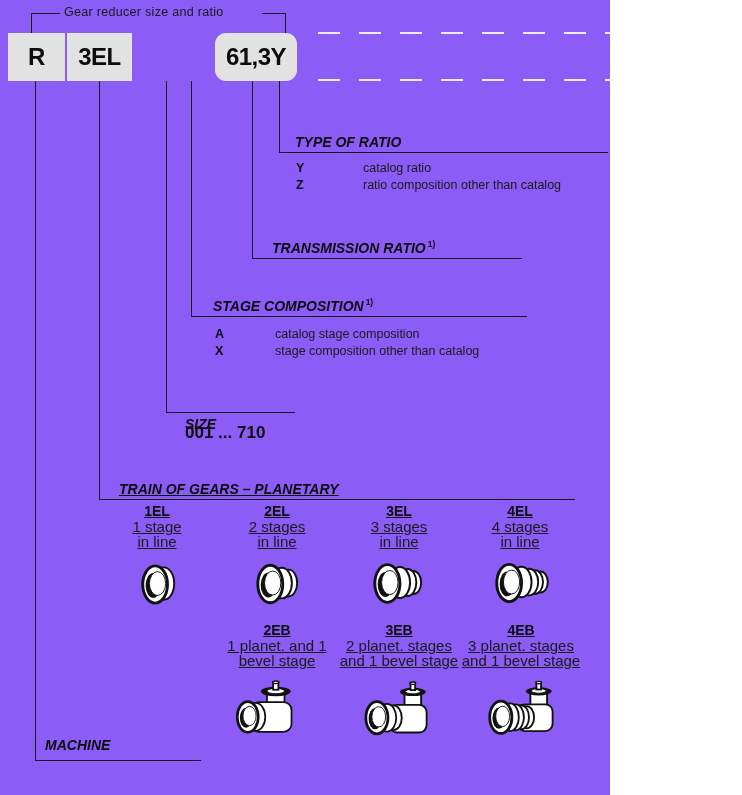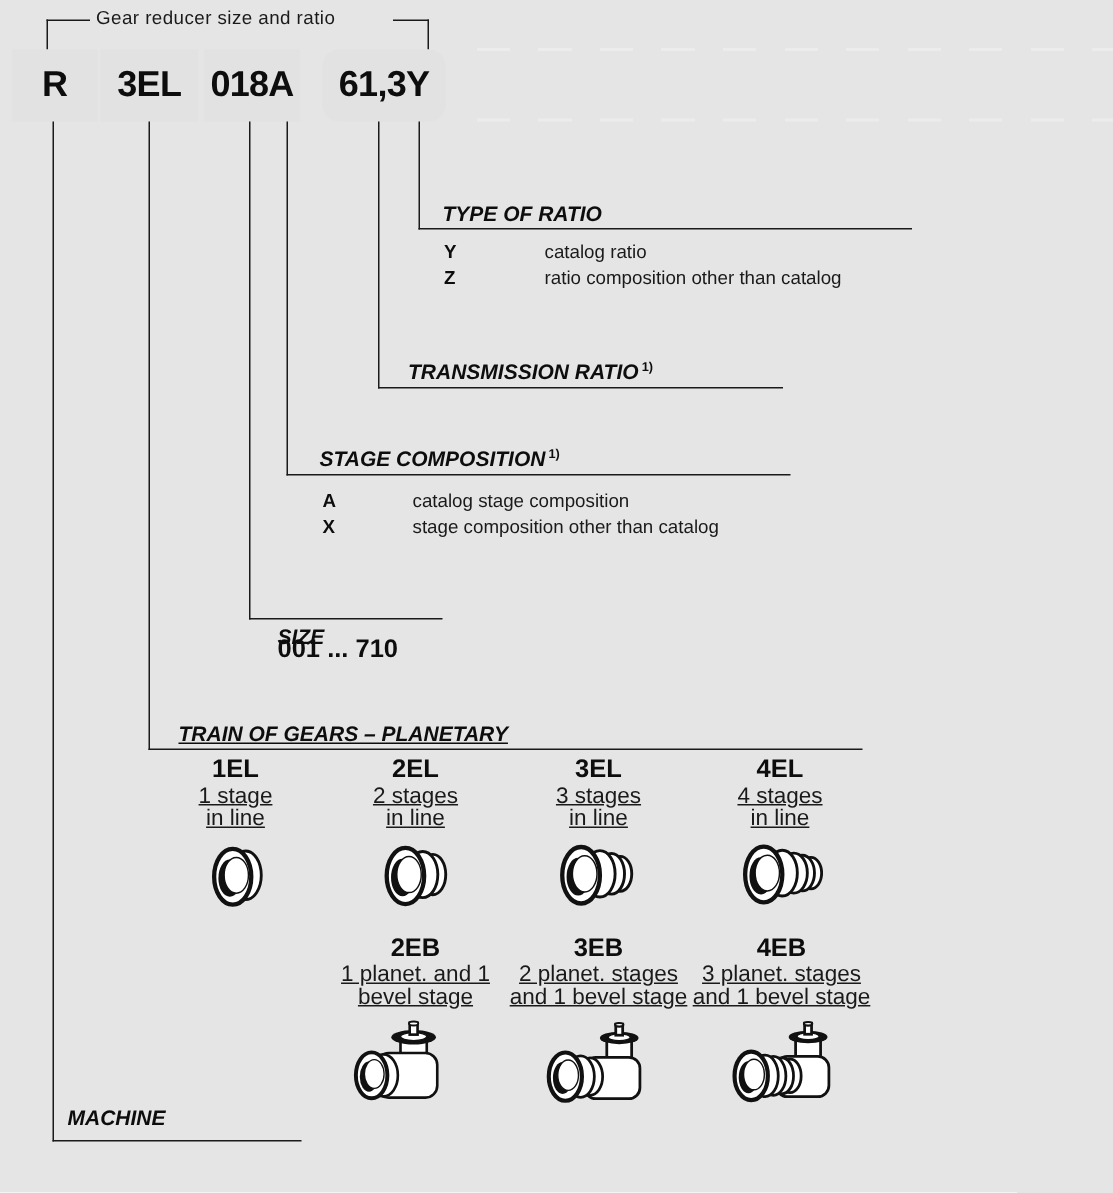--- a/index.html
+++ b/index.html
@@ -1,34 +1,34 @@
 <!DOCTYPE html>
 <html><head>
 <meta charset="utf-8">
 <style>
   html,body{margin:0;padding:0;background:#fff;}
   #canvas{
-    position:relative;width:742px;height:795px;background:#e5e5e5;
+    position:relative;width:610px;height:795px;background:#8b5cf6;
     font-family:"Liberation Sans",sans-serif;color:#111;overflow:hidden;
   }
   .hline{position:absolute;height:1.4px;background:#1a1a1a;}
   .vline{position:absolute;width:1.3px;background:#1a1a1a;}
   .codebox{
     position:absolute;top:33px;height:48px;background:#e2e2e2;
     display:flex;align-items:center;justify-content:center;
     font-weight:bold;font-size:24px;letter-spacing:-0.5px;color:#0d0d0d;
   }
   .toplabel{position:absolute;font-size:12.5px;letter-spacing:0.3px;color:#1a1a1a;white-space:nowrap;}
   .sechead{position:absolute;font-weight:bold;font-style:italic;font-size:14px;white-space:nowrap;color:#0d0d0d;}
   .sechead sup{font-size:8.5px;font-style:normal;margin-left:2px;}
   .entry-code{position:absolute;font-weight:bold;font-size:12.5px;color:#0d0d0d;}
   .entry-desc{position:absolute;font-size:12.5px;color:#1a1a1a;white-space:nowrap;}
   .boldval{position:absolute;font-weight:bold;font-size:17px;color:#0d0d0d;}
   .gearcol{position:absolute;width:124px;text-align:center;}
-  .gearcol .gcode{font-weight:bold;font-size:17px;color:#0d0d0d;}
+  .gearcol .gcode{font-weight:bold;font-size:14px;color:#0d0d0d;text-decoration:underline;}
   .gearcol .gdesc{font-size:15px;line-height:15px;color:#1a1a1a;white-space:nowrap;text-decoration:underline;}
   .icon{position:absolute;}
   .dashrow{
     position:absolute;left:318px;width:424px;height:2px;
     background:repeating-linear-gradient(90deg,#ececec 0px,#ececec 22px,transparent 22px,transparent 41px);
   }
 </style>
 </head>
 <body>
 
@@ -38,21 +38,20 @@
   <div class="dashrow" style="top:79px;"></div>
 
   <div class="hline" style="left:31px;top:13px;width:29px;"></div>
   <div class="vline" style="left:31px;top:13px;height:20px;"></div>
   <div class="hline" style="left:262px;top:13px;width:24px;"></div>
   <div class="vline" style="left:285px;top:13px;height:20px;"></div>
   <div class="toplabel" style="left:64px;top:5px;">Gear reducer size and ratio</div>
 
   <div class="codebox" style="left:8px;width:57px;">R</div>
   <div class="codebox" style="left:67px;width:65px;">3EL</div>
-  <div class="codebox" style="left:136px;width:64px;">018A</div>
   <div class="codebox" style="left:215px;width:82px;border-radius:11px;">61,3Y</div>
 
   <div class="vline" style="left:35px;top:81px;height:680px;"></div>
   <div class="vline" style="left:99px;top:81px;height:419px;"></div>
   <div class="vline" style="left:166px;top:81px;height:332px;"></div>
   <div class="vline" style="left:191px;top:81px;height:236px;"></div>
   <div class="vline" style="left:252px;top:81px;height:178px;"></div>
   <div class="vline" style="left:279px;top:81px;height:72px;"></div>
 
   <div class="sechead" style="left:295px;top:134px;">

